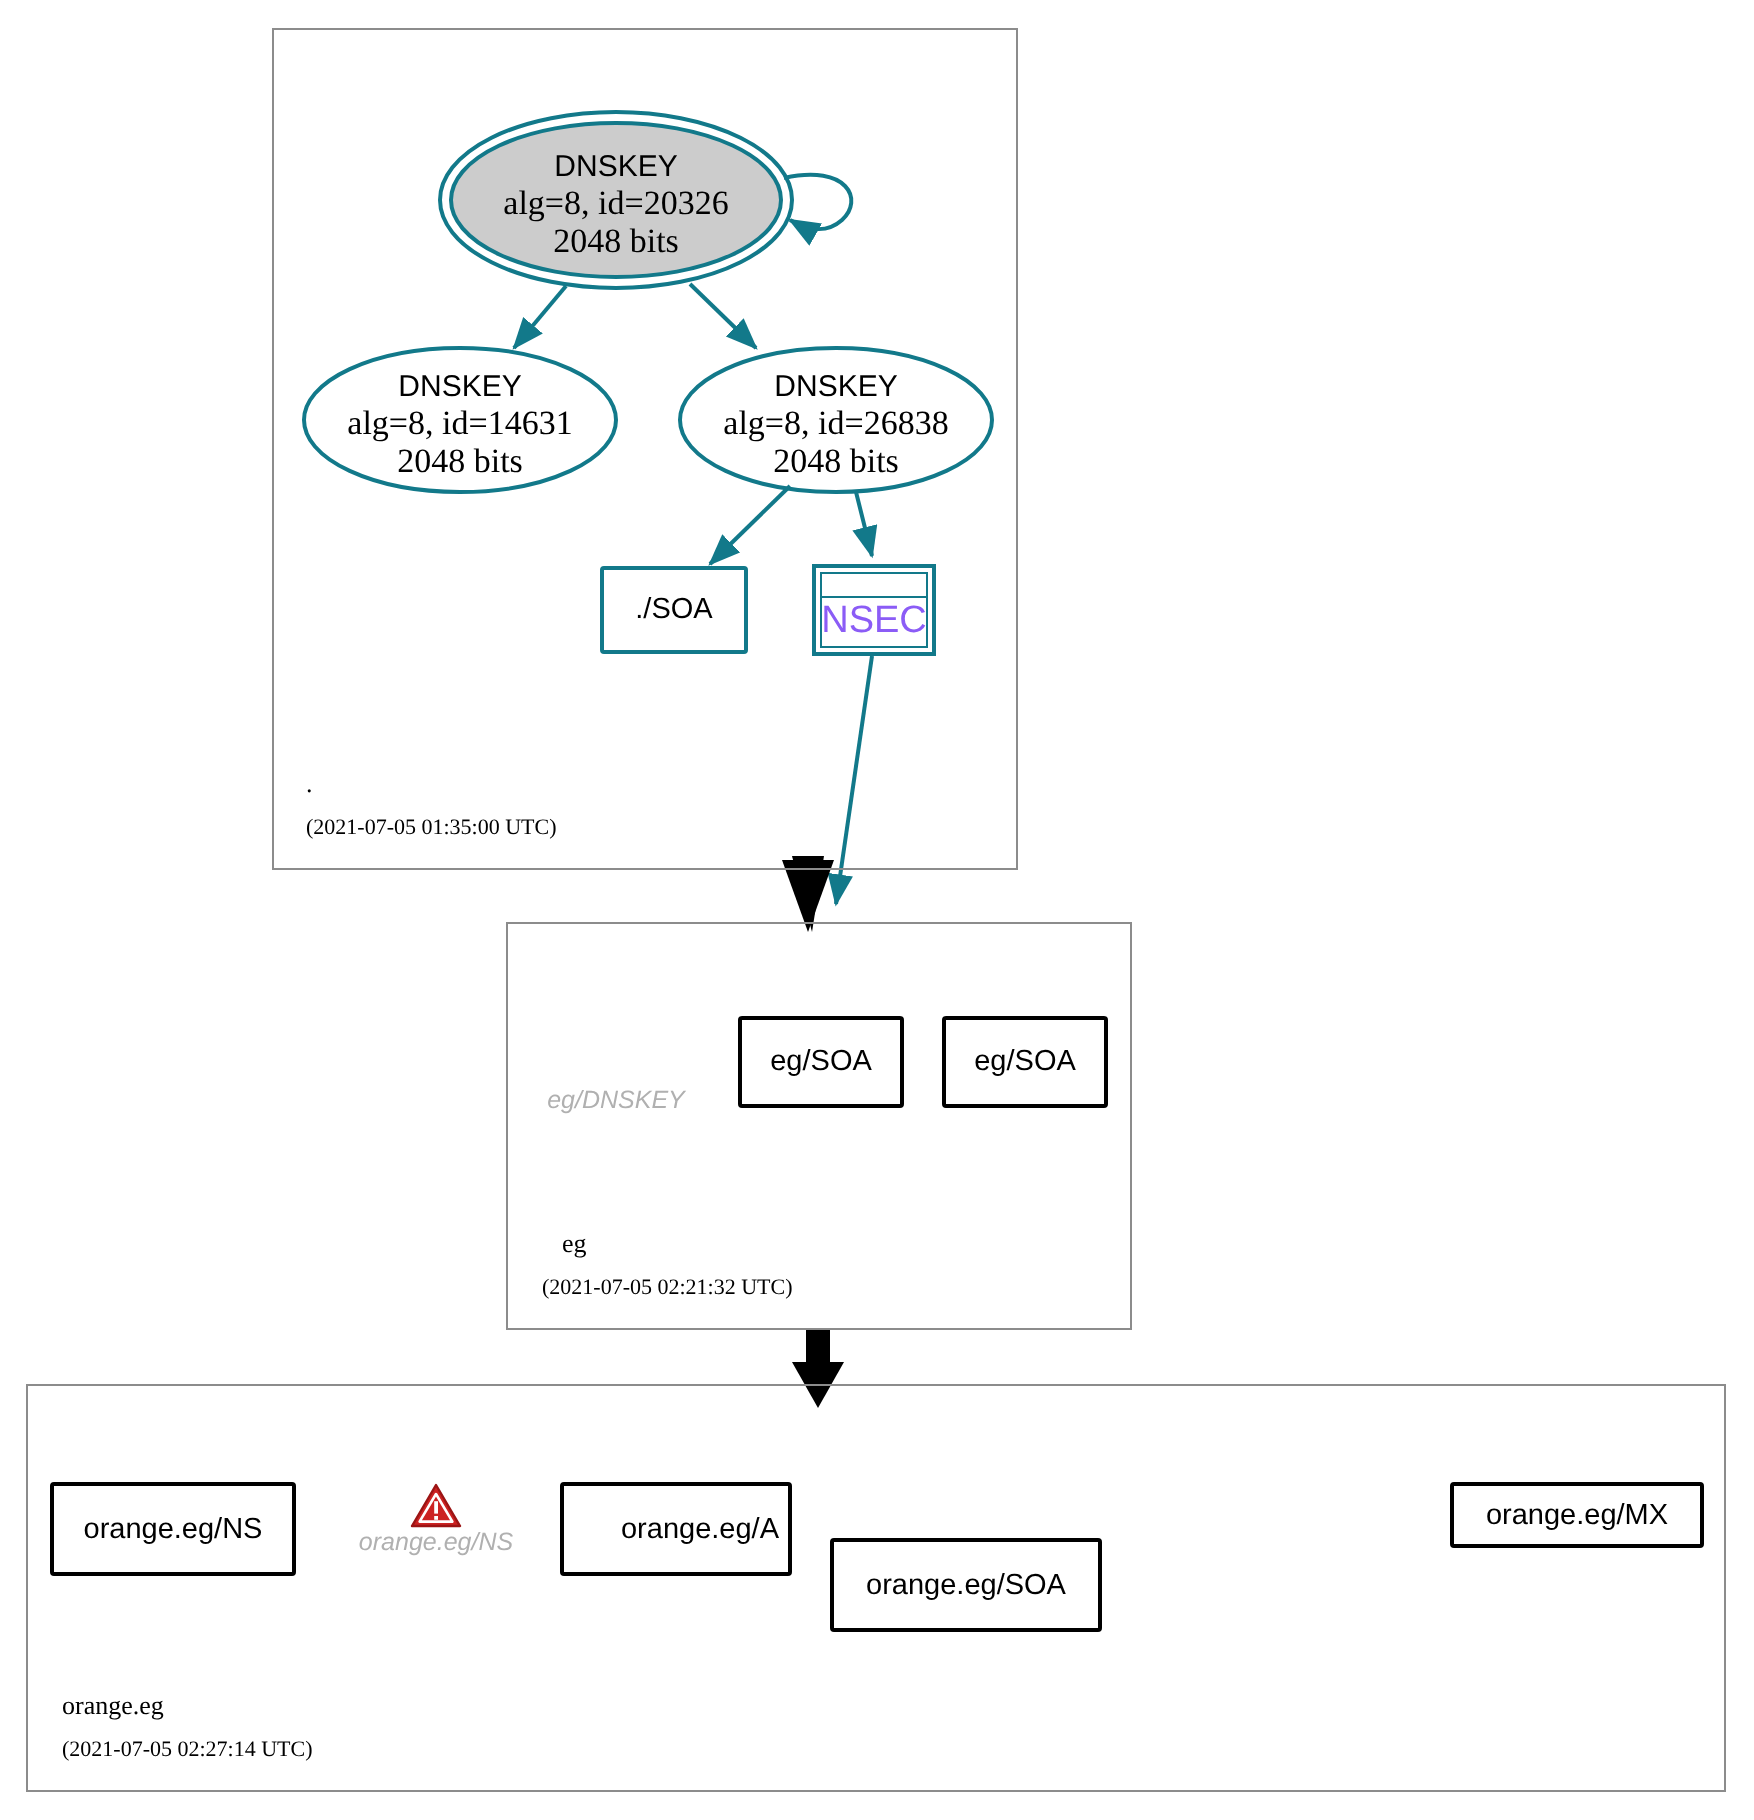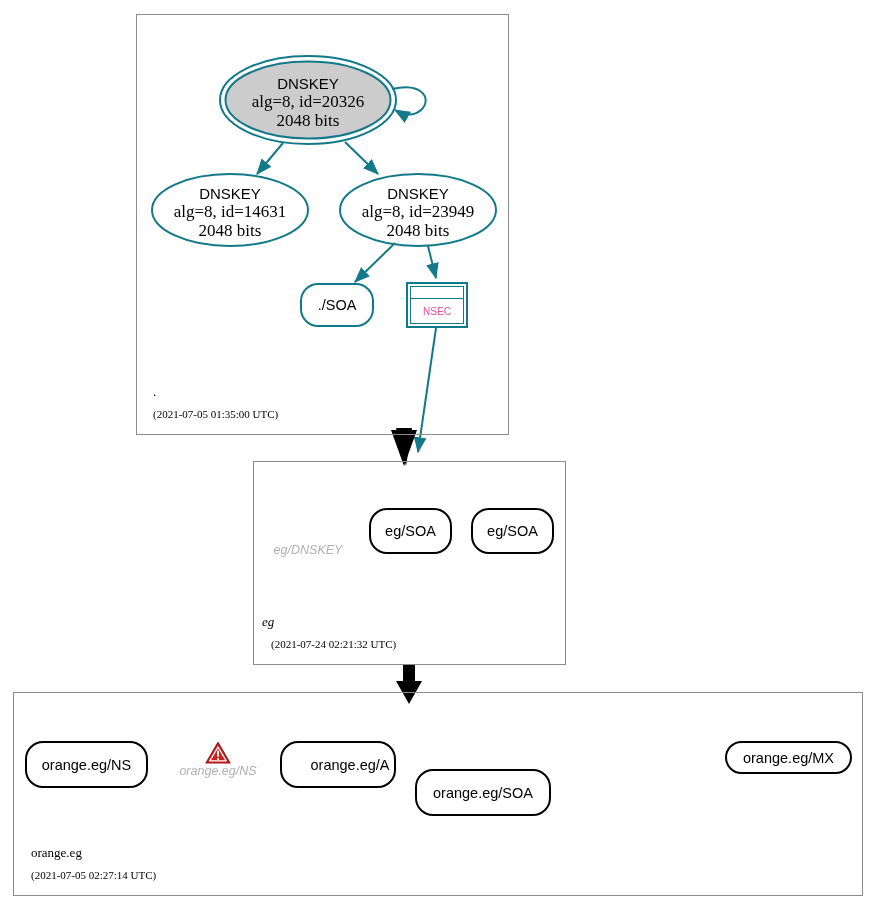--- a/index.html
+++ b/index.html
@@ -50,21 +50,21 @@
     position: absolute;
     display: flex;
     align-items: center;
     justify-content: center;
     box-sizing: border-box;
     text-align: center;
     white-space: nowrap;
   }
   .rr-node {
     border: 2px solid #000000;
-    border-radius: 18px;
+    border-radius: 2px;
     background: #ffffff;
     font-family: "Liberation Sans", sans-serif;
     font-size: 14.5px;
     color: #000;
   }
   .rr-node.teal {
     border-color: #12798a;
   }
   .warn-node {
     position: absolute;
@@ -99,22 +99,22 @@
   .nsec-top {
     height: 11px;
     border-bottom: 1px solid #12798a;
   }
   .nsec-body {
     flex: 1;
     display: flex;
     align-items: center;
     justify-content: center;
     font-family: "Liberation Sans", sans-serif;
-    font-size: 10px;
-    color: #ec4899;
+    font-size: 19px;
+    color: #8b5cf6;
   }
   .ell-label {
     position: absolute;
     display: flex;
     flex-direction: column;
     align-items: center;
     justify-content: space-between;
     text-align: center;
     pointer-events: none;
   }
@@ -187,21 +187,21 @@
   </div>
 
   <div class="ell-label" style="left:152px; top:186px; width:156px; height:50px;">
     <div class="ell-title">DNSKEY</div>
     <div class="ell-sub">alg=8, id=14631</div>
     <div class="ell-sub">2048 bits</div>
   </div>
 
   <div class="ell-label" style="left:340px; top:186px; width:156px; height:50px;">
     <div class="ell-title">DNSKEY</div>
-    <div class="ell-sub">alg=8, id=23949</div>
+    <div class="ell-sub">alg=8, id=26838</div>
     <div class="ell-sub">2048 bits</div>
   </div>
 
   <div class="node rr-node teal" style="left:300px; top:283px; width:74px; height:44px;">./SOA</div>
 
   <div class="nsec-node" style="left:406px; top:282px; width:62px; height:46px;">
     <div class="nsec-inner">
       <div class="nsec-top"></div>
       <div class="nsec-body">NSEC</div>
     </div>
@@ -217,22 +217,22 @@
       <rect x="12.1" y="9.6" width="1.9" height="6.2" fill="#ffffff"></rect>
       <rect x="12.1" y="17" width="1.9" height="1.9" fill="#ffffff"></rect>
     </svg>
     <div class="warn-label">eg/DNSKEY</div>
   </div>
 
   <div class="node rr-node" style="left:369px; top:508px; width:83px; height:46px;">eg/SOA</div>
 
   <div class="node rr-node" style="left:471px; top:508px; width:83px; height:46px;">eg/SOA</div>
 
-  <div class="zone-label" style="left:262px; top:614px;font-style:italic;">eg</div>
-  <div class="zone-time" style="left:271px; top:638px;">(2021-07-24 02:21:32 UTC)</div>
+  <div class="zone-label" style="left:281px; top:614px;">eg</div>
+  <div class="zone-time" style="left:271px; top:638px;">(2021-07-05 02:21:32 UTC)</div>
 
   <div class="node rr-node" style="left:25px; top:741px; width:123px; height:47px;">orange.eg/NS</div>
 
   <div class="warn-node" style="left:170px; top:741px; width:96px; height:48px;">
     <svg width="26" height="24" viewBox="0 0 26 24">
       <path d="M13 1.5 L25 22 L1 22 Z" fill="#cc2222" stroke="#9c1414" stroke-width="1.2" stroke-linejoin="round"></path>
       <path d="M13 6 L21.2 19.8 L4.8 19.8 Z" fill="none" stroke="#ffffff" stroke-width="1.3" stroke-linejoin="round"></path>
       <rect x="12.1" y="9.6" width="1.9" height="6.2" fill="#ffffff"></rect>
       <rect x="12.1" y="17" width="1.9" height="1.9" fill="#ffffff"></rect>
     </svg>

